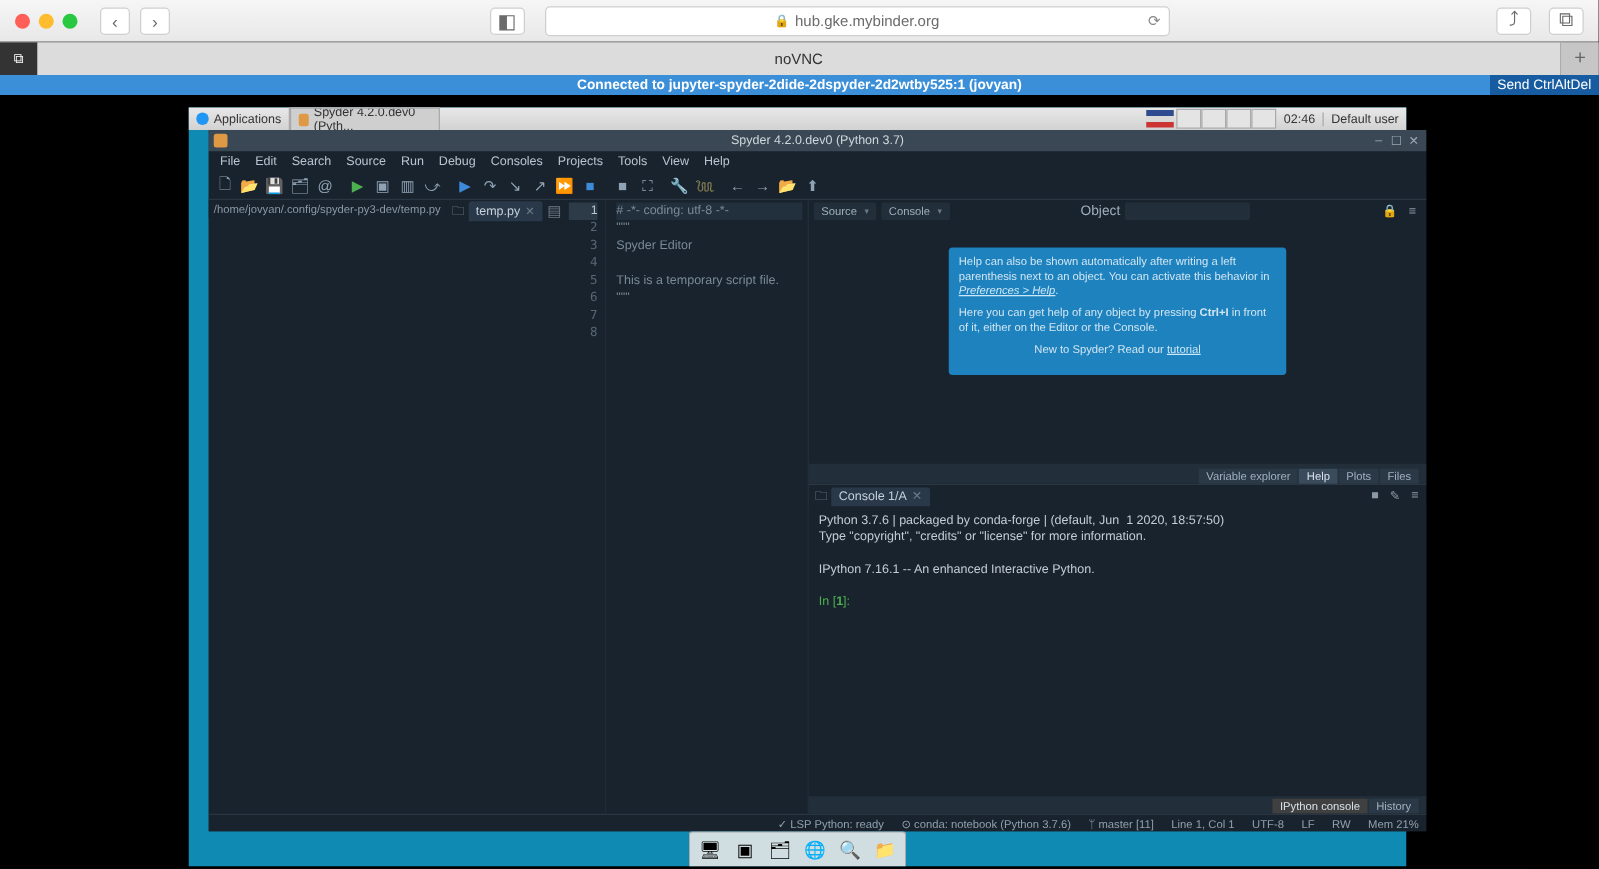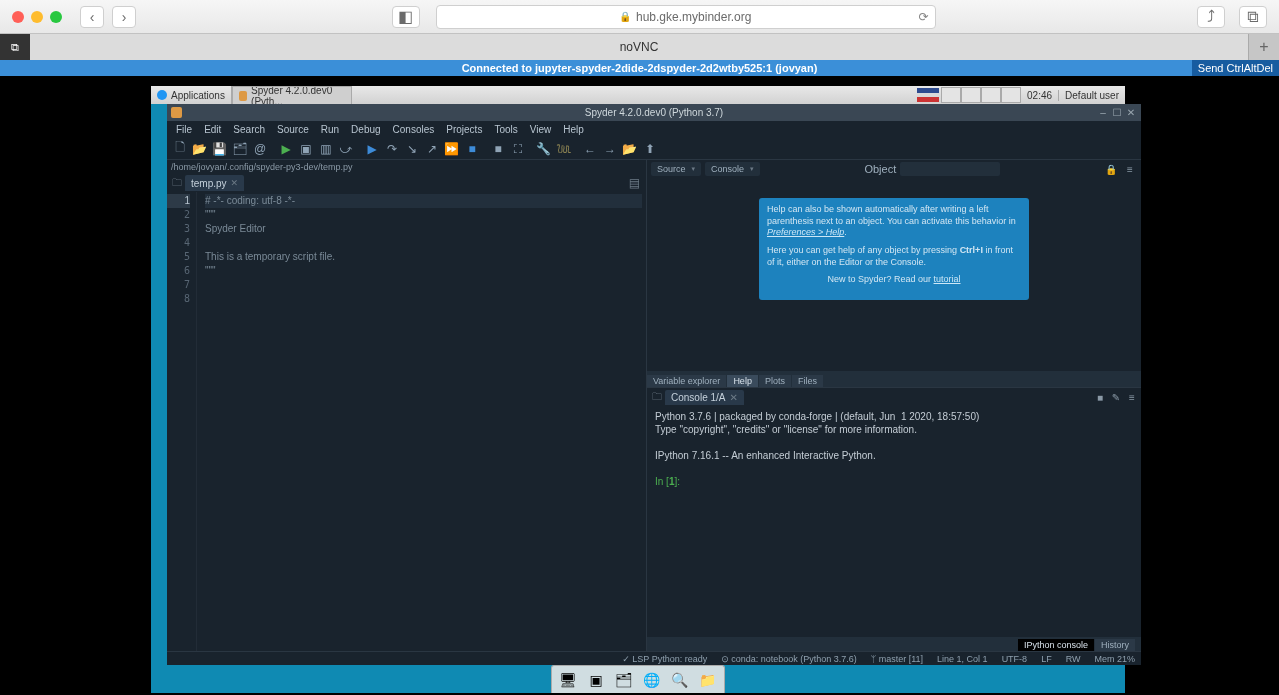--- a/index.html
+++ b/index.html
@@ -58,21 +58,21 @@
 
 .sp-toolbar { height:22px; background:#19232d; border-bottom:1px solid #2a3642; display:flex; align-items:center; padding:0 4px; gap:2px;}
 .tb-ic { width:18px; height:18px; display:flex; align-items:center; justify-content:center; color:#8fa3b5; font-size:12px;}
 .tb-sep { width:4px;}
 .tb-path { flex:1; background:#222f3b; height:16px; border-radius:2px; margin:0 4px; display:flex; align-items:center; padding:0 6px; color:#9fb0be; font-size:10px;}
 .tb-right { display:flex; gap:2px;}
 
 .sp-body { flex:1; display:flex; min-height:0;}
 
 
-.editor-col { width:480px; display:flex; flex-direction:column; background:#19232d; border-right:1px solid #2a3642;}
+.editor-col { width:480px; display:flex; flex-direction:row; background:#19232d; border-right:1px solid #2a3642;}
 .ed-path { height:14px; background:#19232d; color:#8a99a6; font-size:9px; padding:0 4px; display:flex; align-items:center;}
 .ed-tabs { height:18px; background:#19232d; display:flex; align-items:center; padding:0 2px;}
 .ed-tab { background:#29394a; height:16px; display:flex; align-items:center; padding:0 6px; color:#c5d1db; font-size:10px; gap:4px; border-radius:2px 2px 0 0;}
 .ed-tab .cls { color:#6c7a86; font-size:9px;}
 .ed-browse { width:16px; color:#8a99a6; font-size:10px; text-align:center;}
 .ed-split { margin-left:auto; color:#6c7a86; font-size:12px; padding:0 4px;}
 .ed-area { flex:1; display:flex; background:#19232d;}
 .gutter { width:30px; background:#19232d; border-right:1px solid #222c37; color:#586674; font-size:10px; text-align:right; padding:2px 6px 0 0; font-family:monospace; line-height:14px;}
 .gutter .cur { background:#2d3a47; color:#b8c5d0;}
 .code { flex:1; font-family:monospace; font-size:10px; line-height:14px; padding:2px 4px 0 8px; color:#c4cdd5; white-space:pre;}
@@ -94,36 +94,36 @@
 .help-body { flex:1; display:flex; justify-content:center; align-items:flex-start; padding-top:20px;}
 .usage-box { width:270px; background:#1d82be; border-radius:3px; overflow:hidden;}
 .usage-hd { background:#3d6a8c; color:#dceaf4; font-size:10px; padding:3px 8px;}
 .usage-bd { padding:6px 8px 8px 8px; color:#d2e6f3; font-size:9px; line-height:1.3;}
 .usage-bd p { margin-bottom:6px;}
 .usage-bd .kb { font-weight:bold;}
 .usage-bd .lk,.usage-bd a { color:#cce7f7; text-decoration:underline;}
 .usage-bd .ctr { text-align:center;}
 .usage-bd em { font-style:italic;}
 
-.help-bot-tabs { height:16px; background:#222f3b; display:flex; align-items:flex-end; padding-right:6px; gap:1px;}
+.help-bot-tabs { height:16px; background:#222f3b; display:flex; align-items:flex-end; justify-content:flex-end; padding-right:6px; gap:1px;}
 .help-bot-tabs span { background:#2b3947; color:#9fb0be; font-size:9px; padding:1px 6px; }
 .help-bot-tabs span.act { background:#3a4b5c; color:#d7e1ea;}
 
 .console-pane { flex:1; display:flex; flex-direction:column; background:#19232d;}
 .con-tabs { height:18px; display:flex; align-items:center; padding:0 2px;}
 .con-tab { background:#29394a; height:15px; display:flex; align-items:center; padding:0 6px; color:#c5d1db; font-size:10px; gap:4px; border-radius:2px 2px 0 0;}
 .con-tab .cls { color:#6c7a86;}
 .con-tabs .r { margin-left:auto; display:flex; gap:2px;}
 .con-tabs .r span { width:14px; color:#8a99a6; font-size:10px; text-align:center;}
 .con-out { flex:1; background:#19232d; font-family:monospace; font-size:10px; padding:4px 8px; color:#c4cdd5; line-height:1.3; white-space:pre-wrap;}
 .con-out .pr { color:#4caf50;}
 .con-out .br { color:#4caf50; font-weight:bold;}
 .con-bot-tabs { height:14px; background:#222f3b; display:flex; align-items:flex-end; justify-content:flex-end; padding-right:6px; gap:1px;}
 .con-bot-tabs span { background:#2b3947; color:#9fb0be; font-size:9px; padding:1px 6px;}
-.con-bot-tabs span.act { background:#000000; color:#d7e1ea;}
+.con-bot-tabs span.act { background:#404040; color:#d7e1ea;}
 
 .sp-status { height:14px; background:#19232d; border-top:1px solid #2a3642; display:flex; align-items:center; color:#8fa0ae; font-size:9px; padding:0 6px; gap:14px;}
 .sp-status .flex { flex:1;}
 
 
 .xfce-dock { position:absolute; bottom:0; left:50%; transform:translateX(-50%); height:28px; background:rgba(230,230,230,.9); border:1px solid #aaa; border-bottom:none; border-radius:3px 3px 0 0; display:flex; align-items:center; padding:0 4px; gap:4px;}
 .dk { width:24px; height:22px; display:flex; align-items:center; justify-content:center; font-size:14px;}
 </style>
 </head>
 <body>

